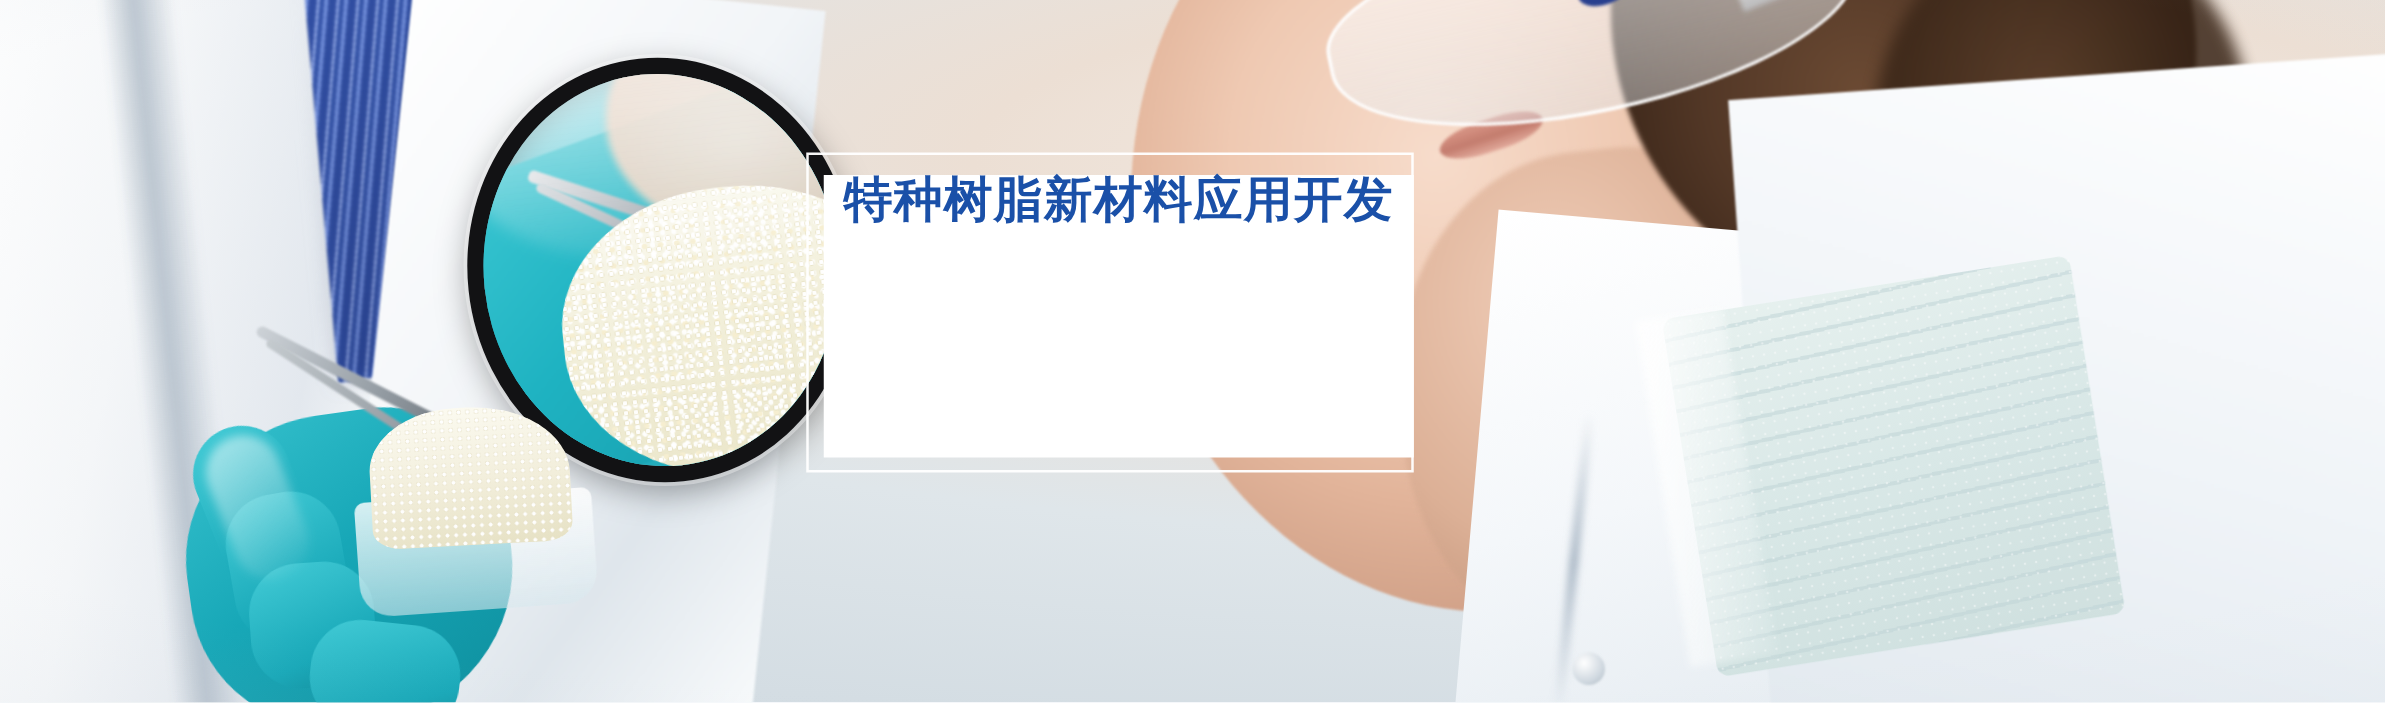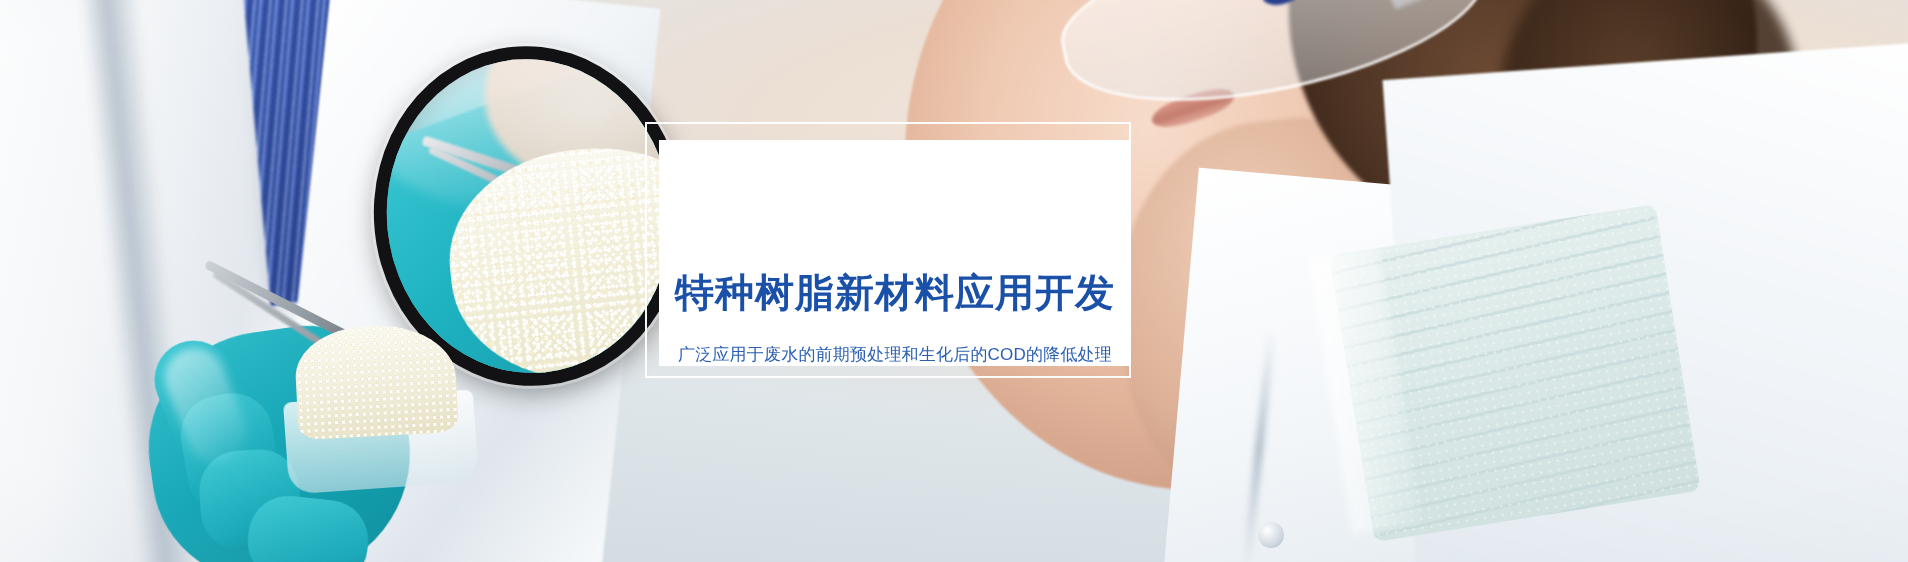--- a/index.html
+++ b/index.html
@@ -350,21 +350,21 @@
   
   #card-frame{
     left:645px; top:122px; width:486px; height:256px;
     border:2px solid rgba(255,255,255,.96);
     box-shadow:0 0 0 0 rgba(0,0,0,0);
   }
   #card{
     left:659px; top:140px; width:472px; height:226px;
     background:#ffffff;
     display:flex; flex-direction:column;
-    align-items:center; justify-content:flex-end;
+    align-items:center; justify-content:space-between;
   }
   #card-title{
     color:#1a50a8;
     font-size:39px;
     font-weight:bold;
     letter-spacing:1px;
     line-height:1.1;
     white-space:nowrap;
   }
   #card-sub{
@@ -446,16 +446,15 @@
     <div class="layer dish-powder"></div>
     <div class="layer dish-powder-tex"></div>
 
     <div class="layer soft"></div>
   </div>
 
   <div id="card-frame" class="layer"></div>
 
   <div id="card" class="layer">
     <div id="card-title">特种树脂新材料应用开发</div>
-    <div id="card-sub">广泛应用于废水的前期预处理和生化后的COD的降低处理</div>
   </div>
 
 </div>
 
 </body></html>

